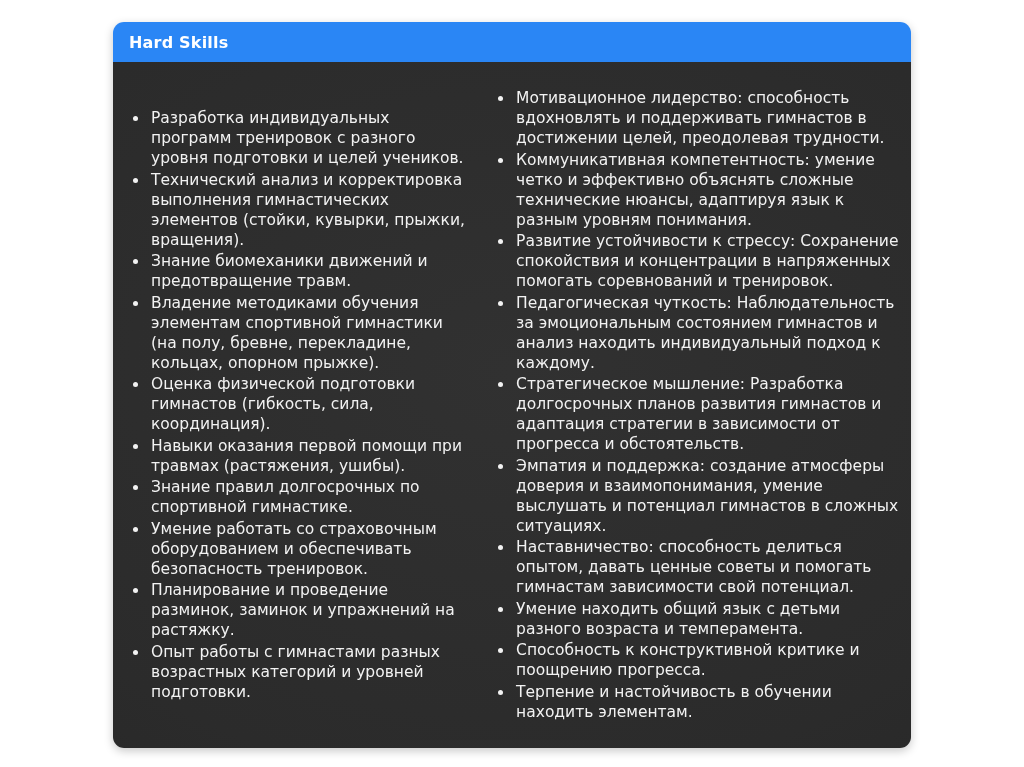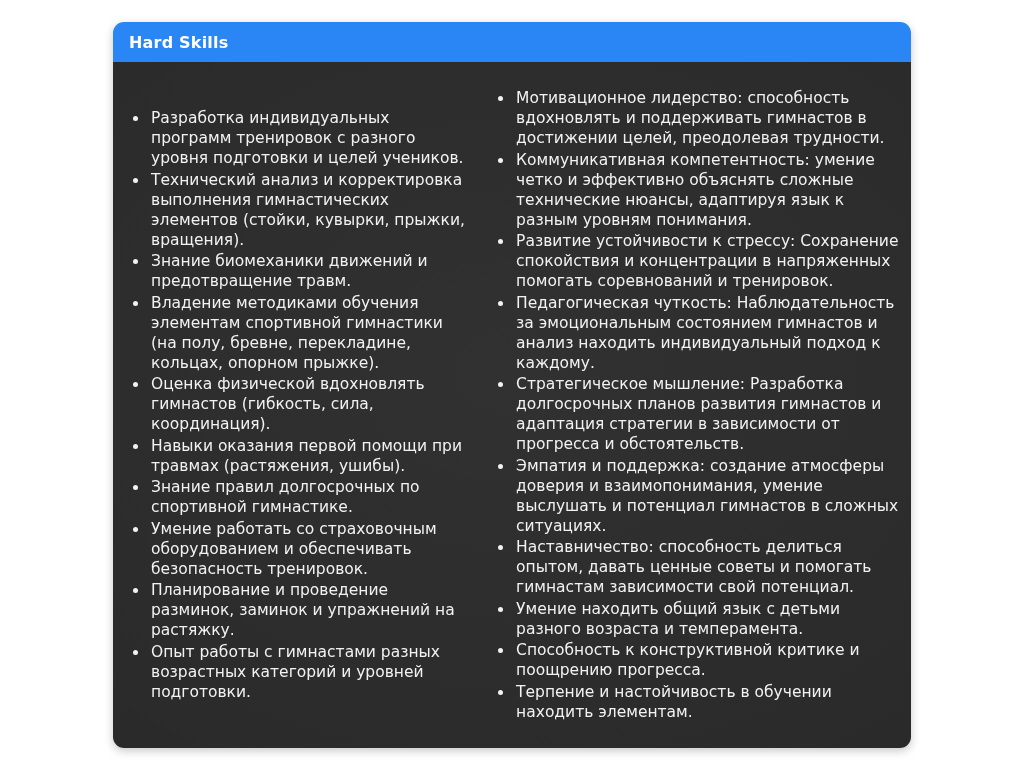--- a/index.html
+++ b/index.html
@@ -70,21 +70,21 @@
     <div class="header-cell col-left">Hard Skills</div>
   </div>
 
   <div class="card-body">
     <div class="body-cell col-left">
       <ul class="skill-list">
         <li>Разработка индивидуальных программ тренировок с разного уровня подготовки и целей учеников.</li>
         <li>Технический анализ и корректировка выполнения гимнастических элементов (стойки, кувырки, прыжки, вращения).</li>
         <li>Знание биомеханики движений и предотвращение травм.</li>
         <li>Владение методиками обучения элементам спортивной гимнастики (на полу, бревне, перекладине, кольцах, опорном прыжке).</li>
-        <li>Оценка физической вдохновлять гимнастов (гибкость, сила, координация).</li>
+        <li>Оценка физической подготовки гимнастов (гибкость, сила, координация).</li>
         <li>Навыки оказания первой помощи при травмах (растяжения, ушибы).</li>
         <li>Знание правил долгосрочных по спортивной гимнастике.</li>
         <li>Умение работать со страховочным оборудованием и обеспечивать безопасность тренировок.</li>
         <li>Планирование и проведение разминок, заминок и упражнений на растяжку.</li>
         <li>Опыт работы с гимнастами разных возрастных категорий и уровней подготовки.</li>
       </ul>
     </div>
 
     <div class="body-cell col-right">
       <ul class="skill-list">

